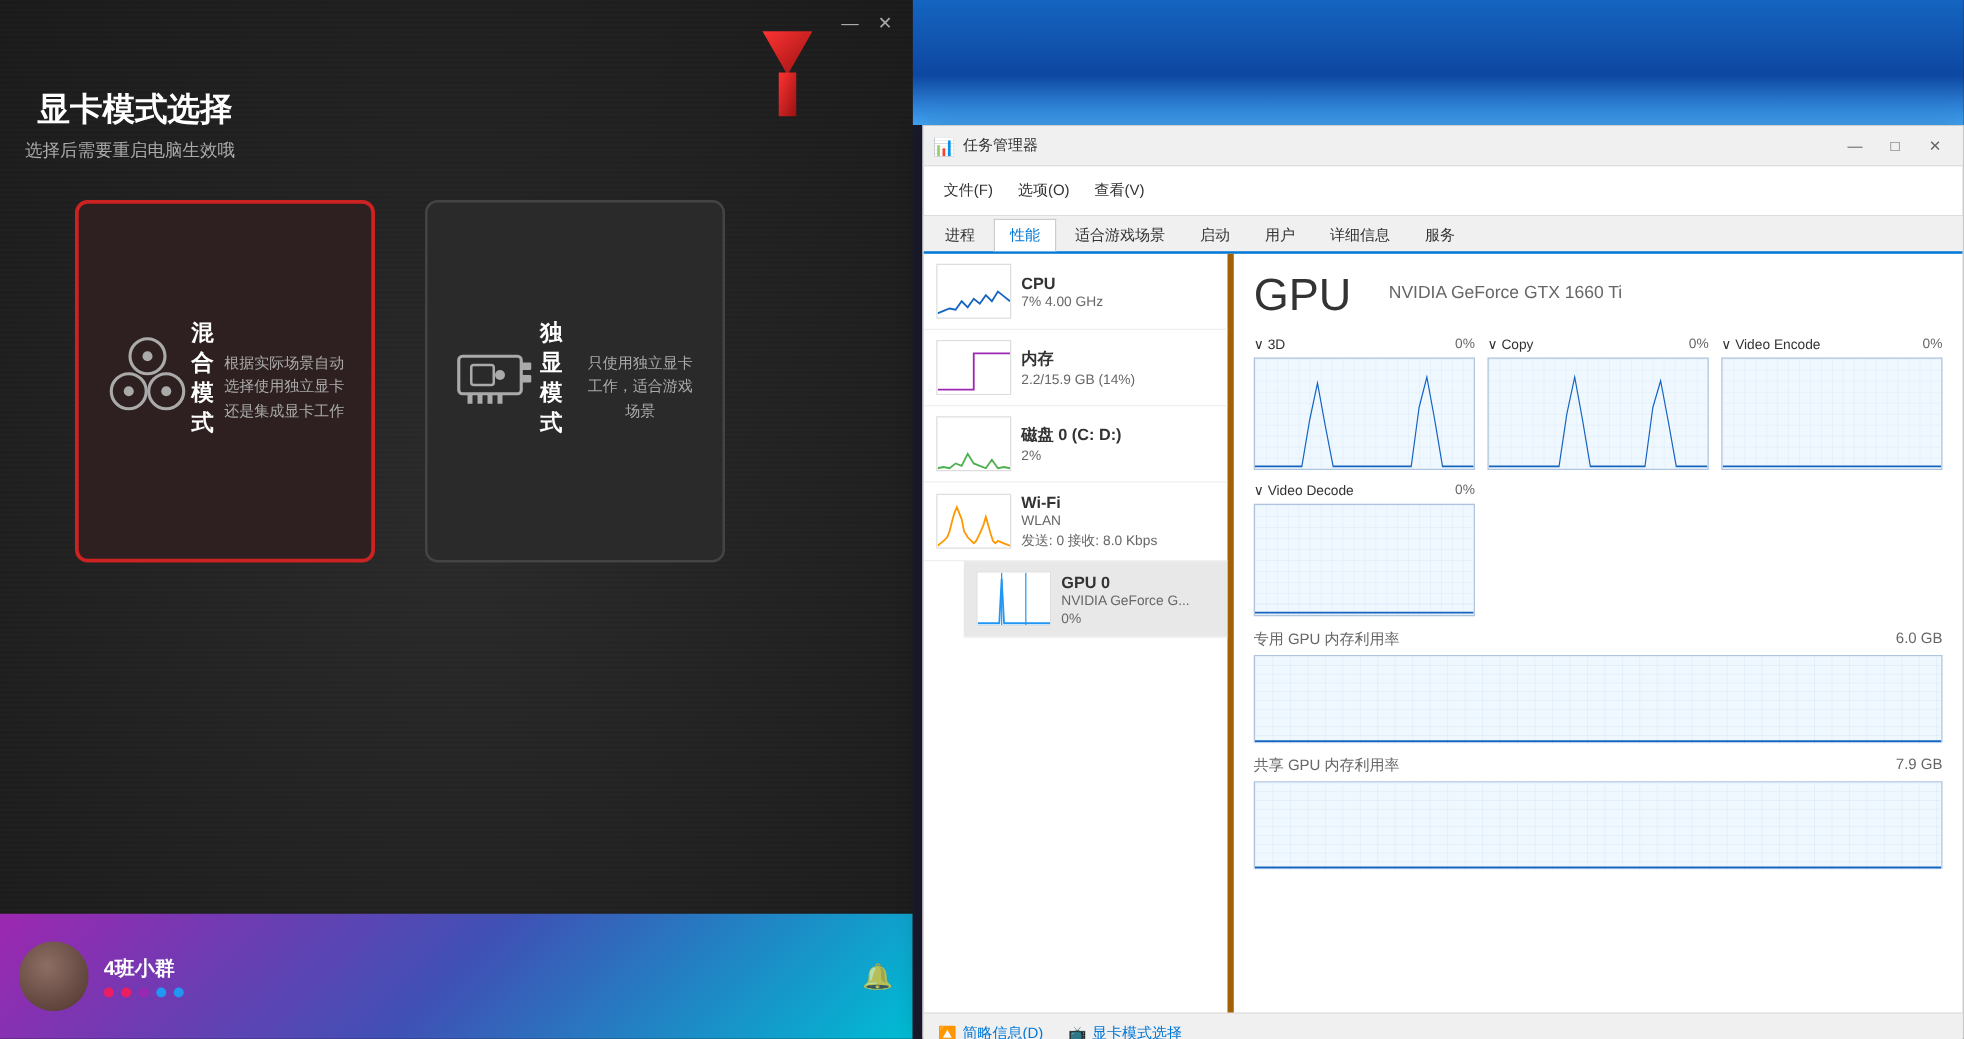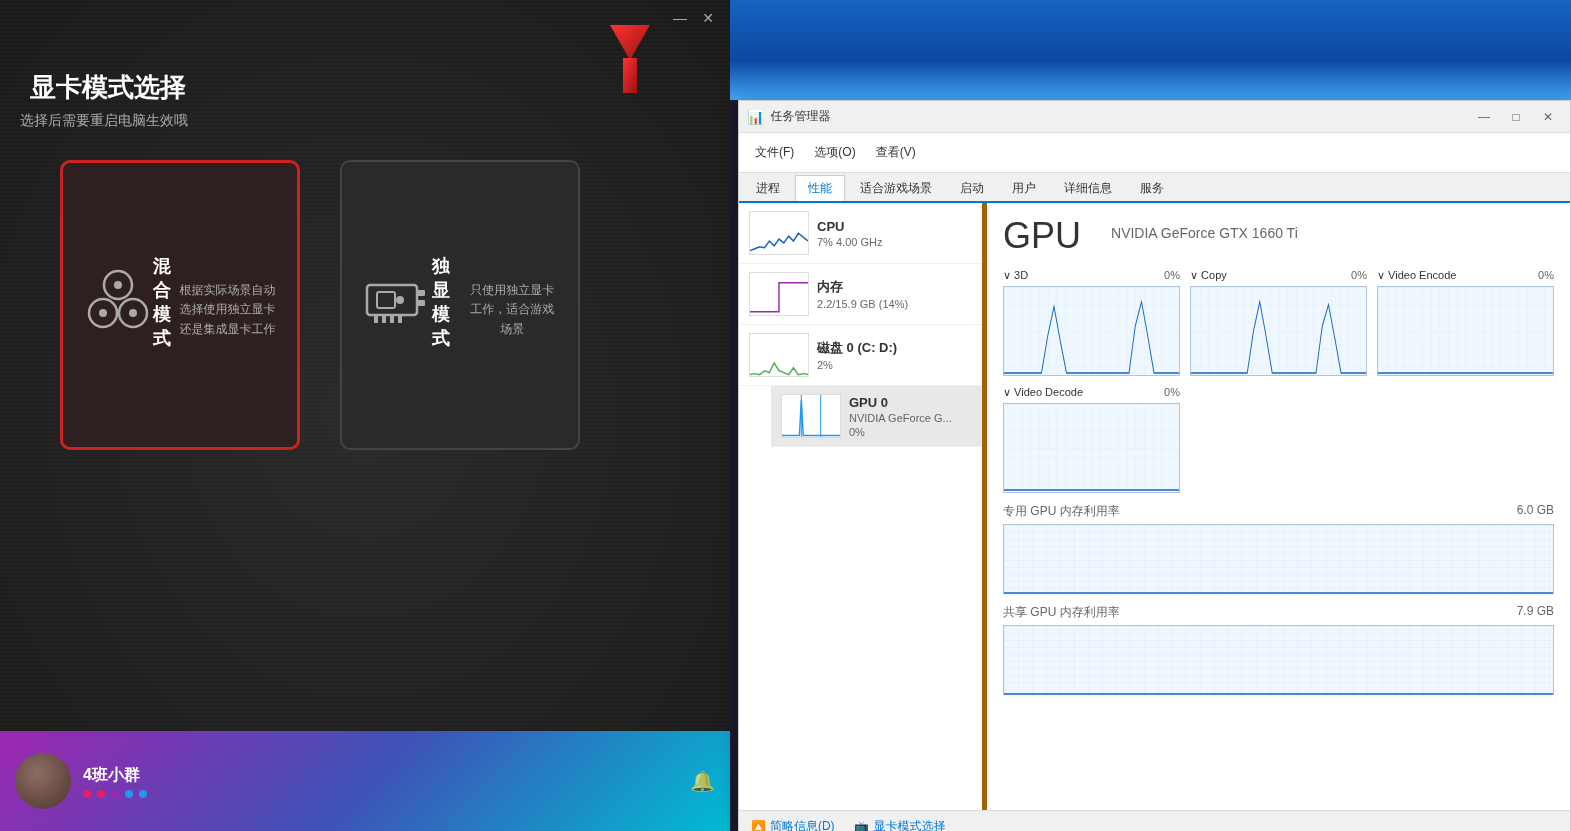--- a/index.html
+++ b/index.html
@@ -524,20 +524,32 @@
           <svg viewBox="0 0 60 44" preserveAspectRatio="none">
             <polyline points="0,42 5,41 10,42 15,38 20,40 25,30 30,38 35,40 40,42 45,35 50,42 55,41 60,42" fill="none" stroke="#4caf50" stroke-width="1.5"></polyline>
           </svg>
         </div>
         <div class="sidebar-info">
           <div class="sidebar-item-title">磁盘 0 (C: D:)</div>
           <div class="sidebar-item-sub">2%</div>
         </div>
       </div>
 
+      <div class="tm-sidebar-item">
+        <div class="mini-chart">
+          <svg viewBox="0 0 60 44" preserveAspectRatio="none">
+            <polyline points="0,42 5,38 8,35 10,30 12,22 14,15 16,10 18,15 20,20 22,30 25,35 28,38 30,40 32,38 35,32 38,25 40,18 42,25 44,32 46,38 48,40 50,38 55,40 60,42" fill="none" stroke="#ff9800" stroke-width="1.5"></polyline>
+          </svg>
+        </div>
+        <div class="sidebar-info">
+          <div class="sidebar-item-title">Wi-Fi</div>
+          <div class="sidebar-item-sub">WLAN</div>
+          <div class="sidebar-item-sub">发送: 0 接收: 8.0 Kbps</div>
+        </div>
+      </div>
 
       <div class="tm-sidebar-item active">
         <div class="mini-chart">
           <svg viewBox="0 0 60 44" preserveAspectRatio="none">
             <rect x="0" y="0" width="60" height="44" fill="white"></rect>
             <line x1="20" y1="0" x2="20" y2="44" stroke="#2196f3" stroke-width="1"></line>
             <line x1="40" y1="0" x2="40" y2="44" stroke="#2196f3" stroke-width="1"></line>
             <polyline points="0,42 18,42 20,5 22,42 60,42" fill="none" stroke="#2196f3" stroke-width="1.5"></polyline>
           </svg>
         </div>

